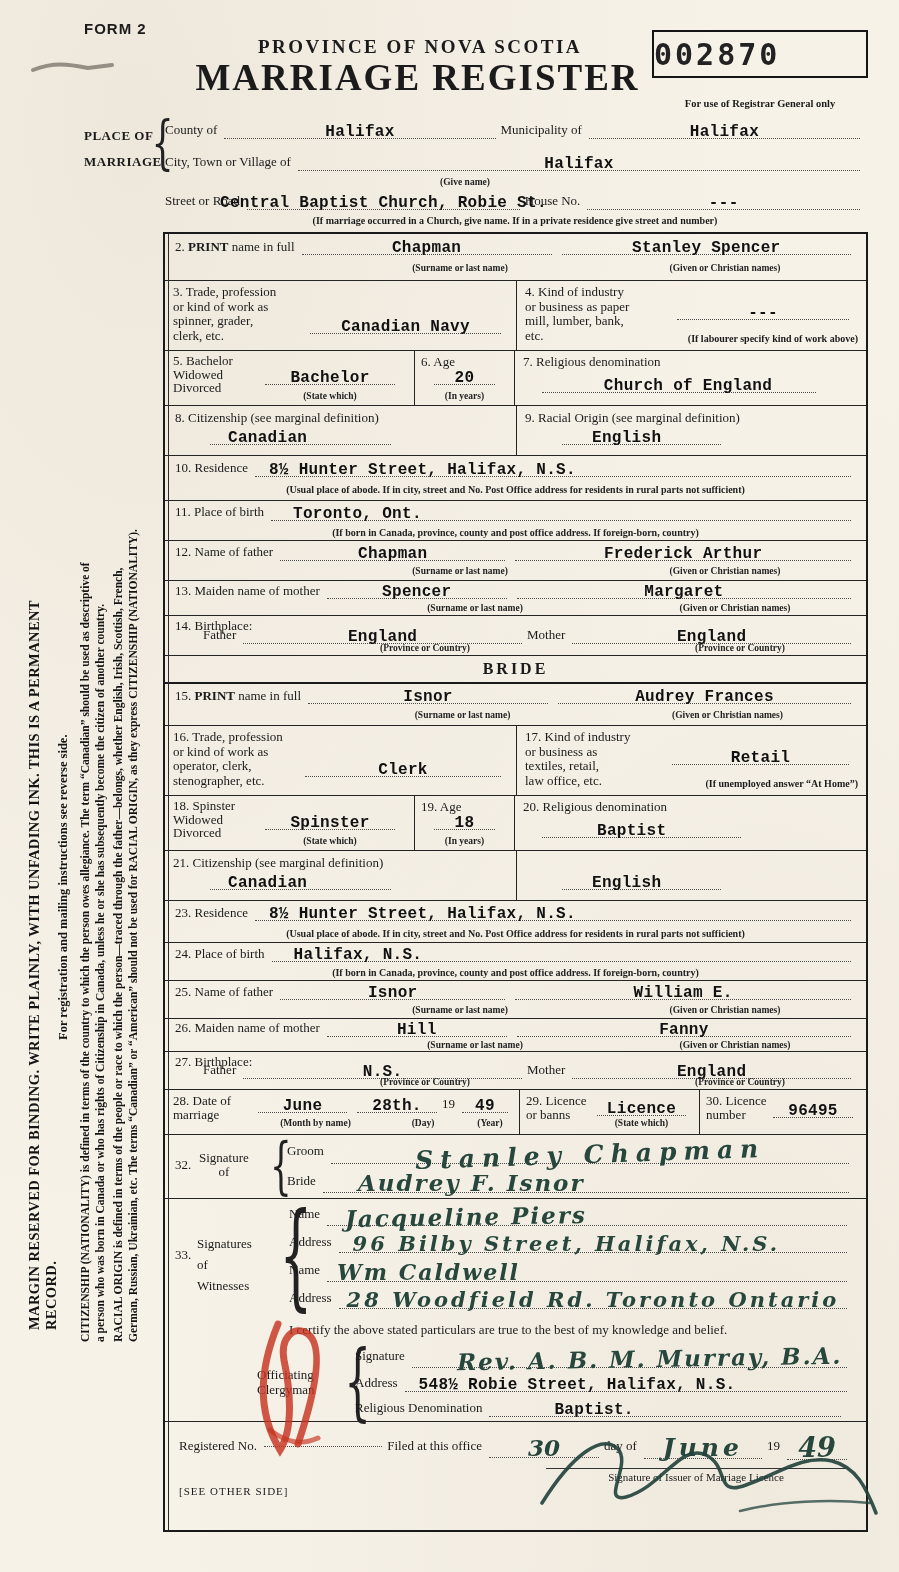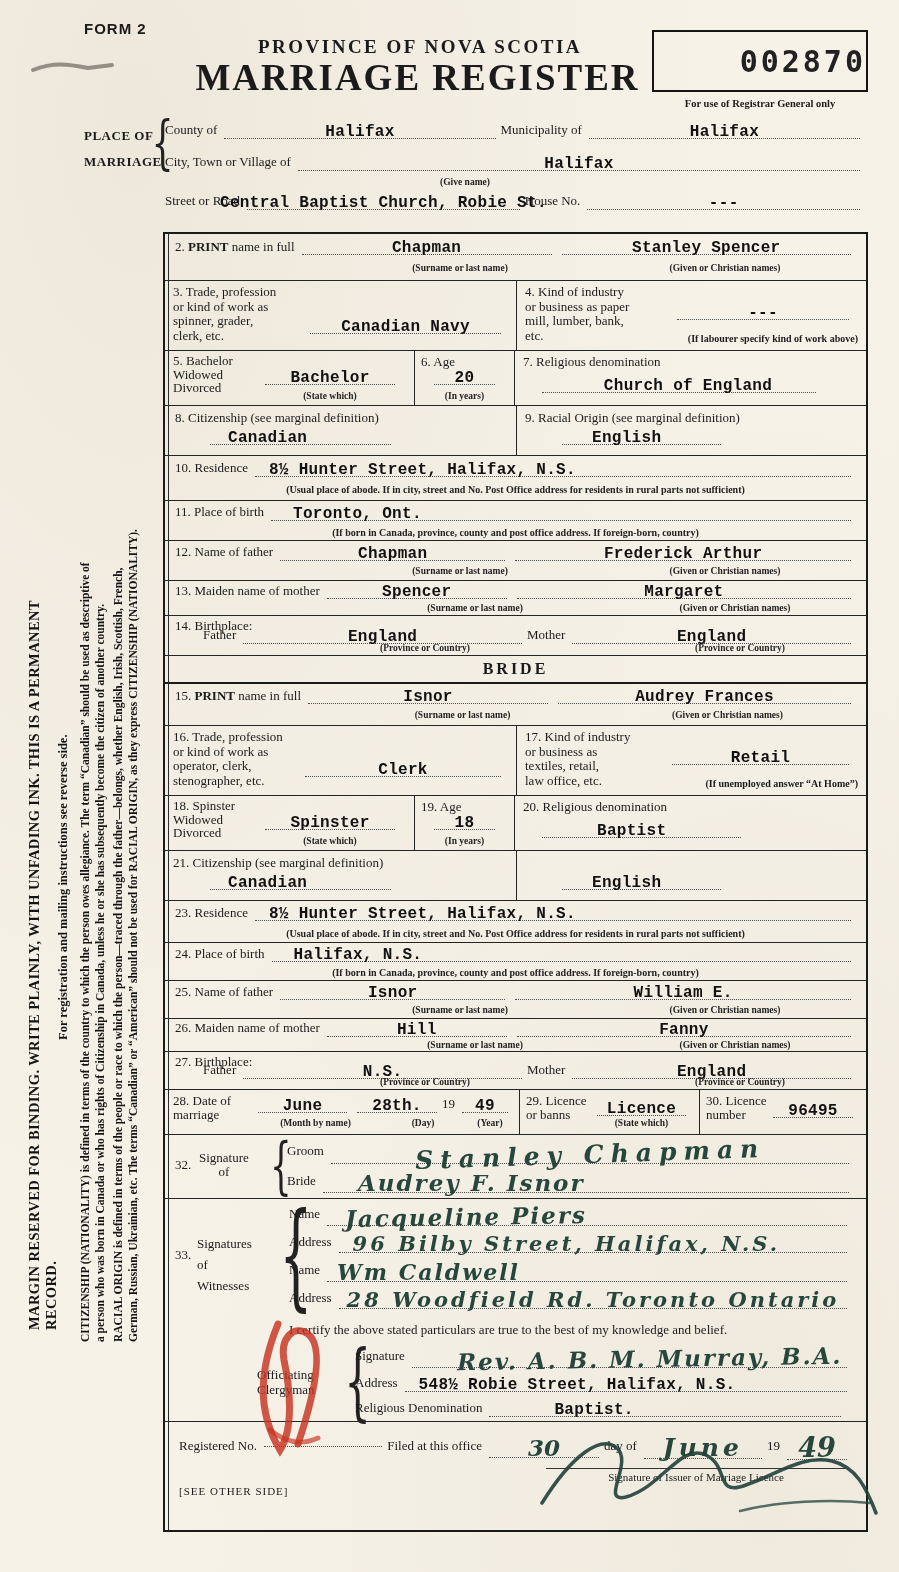--- a/index.html
+++ b/index.html
@@ -50,21 +50,21 @@
     <div>RACIAL ORIGIN is defined in terms of the people or race to which the person—traced through the father—belongs, whether English, Irish, Scottish, French,</div>
     <div>German, Russian, Ukrainian, etc.  The terms “Canadian” or “American” should not be used for RACIAL ORIGIN, as they express CITIZENSHIP (NATIONALITY).</div>
   </div>
 
   <div class="abs" style="left:84px;top:20px;font-family:'Liberation Sans',sans-serif;font-weight:bold;font-size:15px;letter-spacing:1px">FORM 2</div>
   <svg class="abs" style="left:28px;top:52px" width="90" height="26">
     <path d="M5 18 C25 10, 40 12, 60 16 L84 13" stroke="#3a342c" stroke-width="4" fill="none" opacity=".5" stroke-linecap="round"></path>
   </svg>
   <div class="abs" style="left:185px;top:36px;width:470px;text-align:center;font-weight:bold;font-size:19px;letter-spacing:2.5px">PROVINCE OF NOVA SCOTIA</div>
   <div class="abs" style="left:165px;top:56px;width:505px;text-align:center;font-weight:bold;font-size:37px;letter-spacing:2px">MARRIAGE REGISTER</div>
-  <div class="abs" style="left:652px;top:30px;width:216px;height:62px;border:2.5px solid #151515;display:flex;align-items:center;justify-content:flex-end">
+  <div class="abs" style="left:652px;top:30px;width:216px;height:48px;border:2.5px solid #151515;display:flex;align-items:center;justify-content:flex-start">
     <span style="font-family:'DejaVu Sans Mono',monospace;font-size:30px;letter-spacing:3px;font-weight:bold;color:#222">002870</span>
   </div>
   <div class="abs" style="left:652px;top:98px;width:216px;text-align:center;font-size:10.5px;font-weight:bold">For use of Registrar General only</div>
 
   <div class="abs lbl b" style="left:84px;top:128px;letter-spacing:.5px">PLACE OF</div>
   <div class="abs lbl b" style="left:84px;top:154px;letter-spacing:.5px">MARRIAGE</div>
   <div class="brace abs" style="left:144px;top:114px;font-size:58px;transform:scaleX(.6)">{</div>
 
   <div class="line abs" style="left:165px;top:120px;width:700px;height:22px">
     <span class="lbl">County of</span>
@@ -86,20 +86,21 @@
   <div class="line abs" style="left:165px;top:191px;width:700px;height:22px">
     <span class="lbl">Street or Road</span>
     <span class="fill" style="max-width:315px">
         <span class="tw">Central Baptist Church, Robie St.</span>
       </span>
     <span class="lbl">House No.</span>
     <span class="fill">
         <span class="tw">---</span>
       </span>
   </div>
+  <div class="note abs" style="left:165px;top:215px;width:700px;text-align:center">(If marriage occurred in a Church, give name.  If in a private residence give street and number)</div>
 
   <div class="tbl">
 
 
     <div class="row" style="height:47px">
       <div class="line" style="height:27px;padding:0 10px">
         <span class="lbl">
           <span>2.</span>
           <span class="b">PRINT</span>
           <span>name in full</span>

